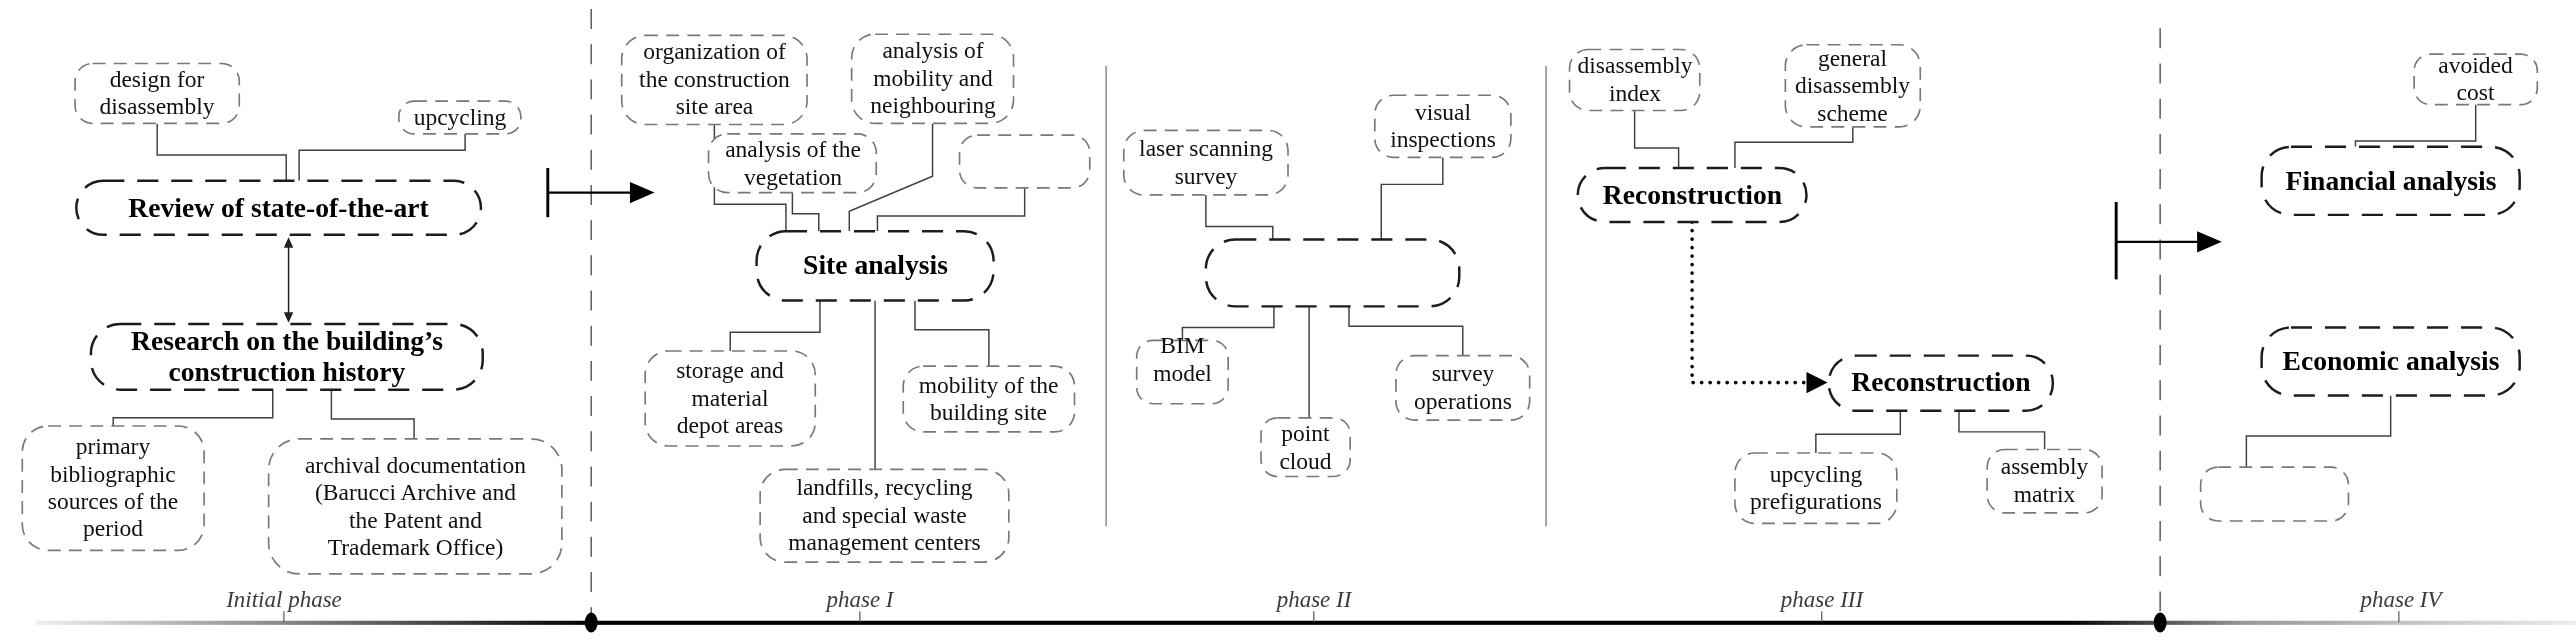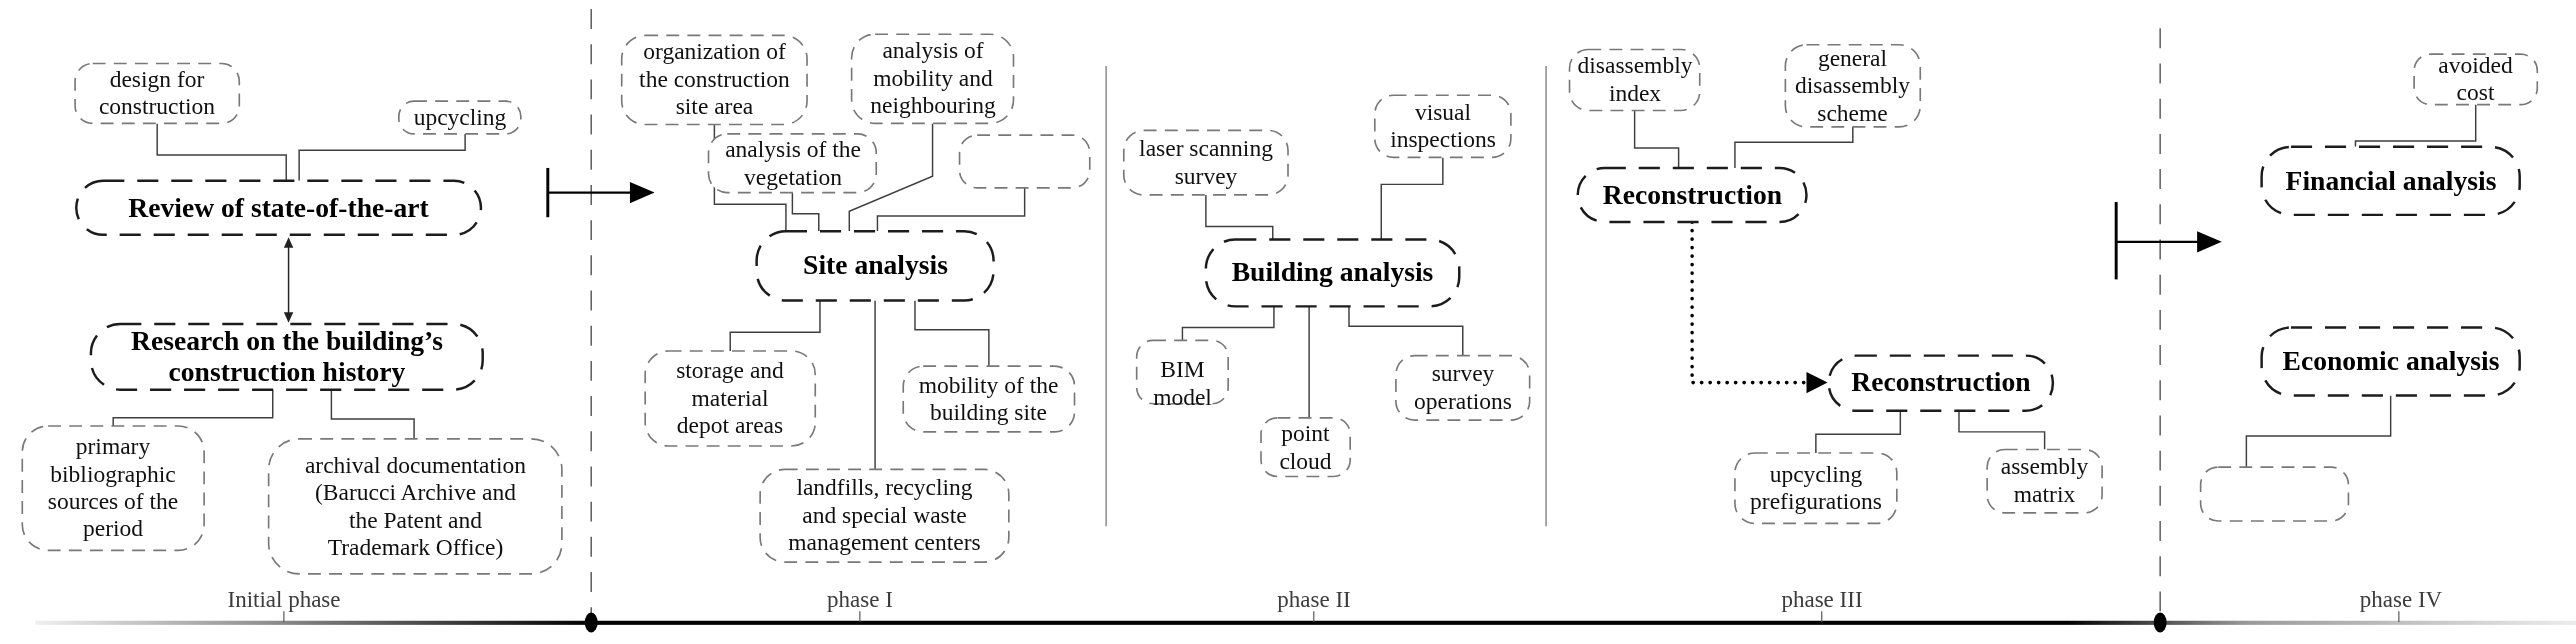--- a/index.html
+++ b/index.html
@@ -19,20 +19,21 @@
     box-sizing:border-box;
     padding:1.2px 5.9px;
     color:#101010;
     z-index:3;
   }
   .sec{font-size:23.5px;line-height:1.17;}
   .pri{font-size:27.6px;line-height:1.12;font-weight:bold;color:#000;}
   .phase-label{
     position:absolute;
     transform:translateX(-50%);
+    font-style:italic;
     font-size:23px;
     color:#3c3c3c;
     white-space:nowrap;
     z-index:3;
     text-align:center;
   }
 </style>
 </head>
 <body>
 
@@ -144,21 +145,21 @@
       <rect x="1290" y="394" width="404" height="118" rx="50"></rect>
       <rect x="2056" y="408" width="432" height="114" rx="50"></rect>
       <rect x="2690" y="286" width="390" height="92" rx="46"></rect>
       <rect x="3118" y="606" width="382" height="94" rx="46"></rect>
       <rect x="3856" y="250" width="440" height="116" rx="50"></rect>
       <rect x="3856" y="558" width="440" height="116" rx="50"></rect>
     </g>
   </svg>
 
   <div class="box sec" style="left:75px;top:63px;width:164px;height:60px">design for
-construction</div>
+disassembly</div>
   <div class="box sec" style="left:399px;top:101px;width:122px;height:33px">upcycling</div>
   <div class="box pri" style="left:76px;top:181px;width:405px;height:54px">Review of state-of-the-art</div>
   <div class="box pri" style="left:91px;top:324px;width:392px;height:66px">Research on the building’s
 construction history</div>
   <div class="box sec" style="left:22px;top:426px;width:182px;height:124px">primary
 bibliographic
 sources of the
 period</div>
   <div class="box sec" style="left:269px;top:439px;width:293px;height:135px">archival documentation
 (Barucci Archive and
@@ -180,22 +181,21 @@
   <div class="box sec" style="left:903px;top:366px;width:171px;height:66px">mobility of the
 building site</div>
   <div class="box sec" style="left:760px;top:469px;width:249px;height:93px">landfills, recycling
 and special waste
 management centers</div>
 
   <div class="box sec" style="left:1124px;top:130px;width:164px;height:65px">laser scanning
 survey</div>
   <div class="box sec" style="left:1375px;top:95px;width:136px;height:62px">visual
 inspections</div>
-  <div class="box pri" style="left:1206px;top:239px;width:253px;height:67px">Building analysis</div>
-  <div class="box sec" style="left:1137px;top:352px;width:91px;height:63px">BIM
+  <div class="box sec" style="left:1137px;top:328px;width:91px;height:63px">BIM
 model</div>
   <div class="box sec" style="left:1261px;top:418px;width:89px;height:59px">point
 cloud</div>
   <div class="box sec" style="left:1396px;top:355px;width:134px;height:65px">survey
 operations</div>
 
   <div class="box sec" style="left:1570px;top:49px;width:130px;height:61px">disassembly
 index</div>
   <div class="box sec" style="left:1785px;top:45px;width:135px;height:82px">general
 disassembly

